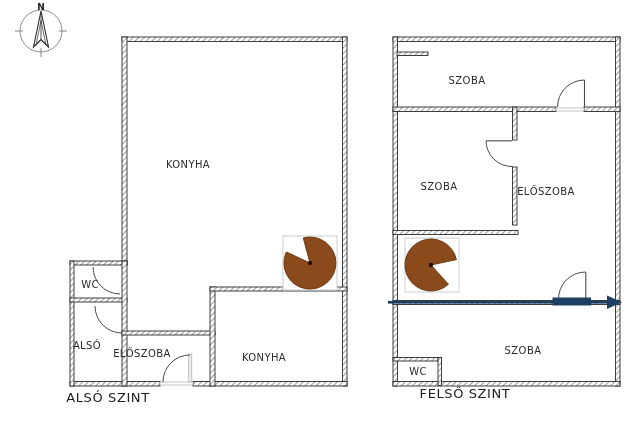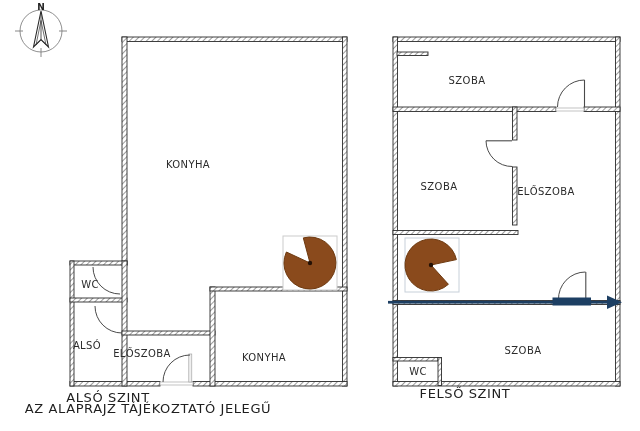--- a/index.html
+++ b/index.html
@@ -122,16 +122,15 @@
   <div class="room-label" style="left:142px;top:348px">ELŐSZOBA</div>
   <div class="room-label" style="left:264px;top:352px">KONYHA</div>
 
   <div class="room-label" style="left:467px;top:75px">SZOBA</div>
   <div class="room-label" style="left:439px;top:181px">SZOBA</div>
   <div class="room-label" style="left:546px;top:186px">ELŐSZOBA</div>
   <div class="room-label" style="left:523px;top:345px">SZOBA</div>
   <div class="room-label" style="left:418px;top:366px">WC</div>
 
   <div class="level-label" style="left:108px;top:390px">ALSÓ SZINT</div>
-  <div class="level-label" style="left:148px;top:401px">AZ ALAPRAJZ TÁJÉKOZTATÓ JELEGŰ</div>
   <div class="level-label" style="left:465px;top:386px">FELSŐ SZINT</div>
 
 </div>
 
 </body></html>

